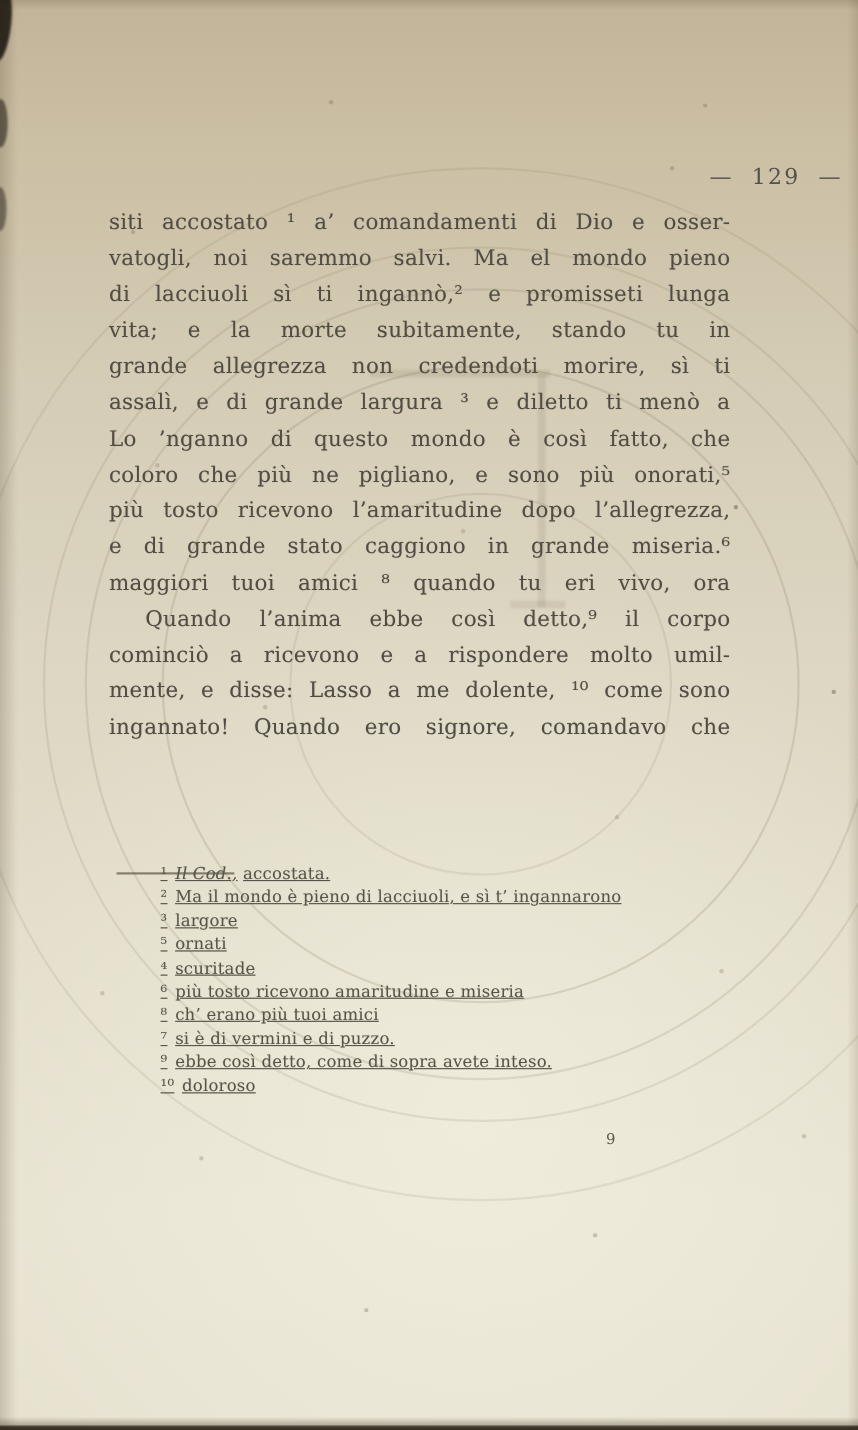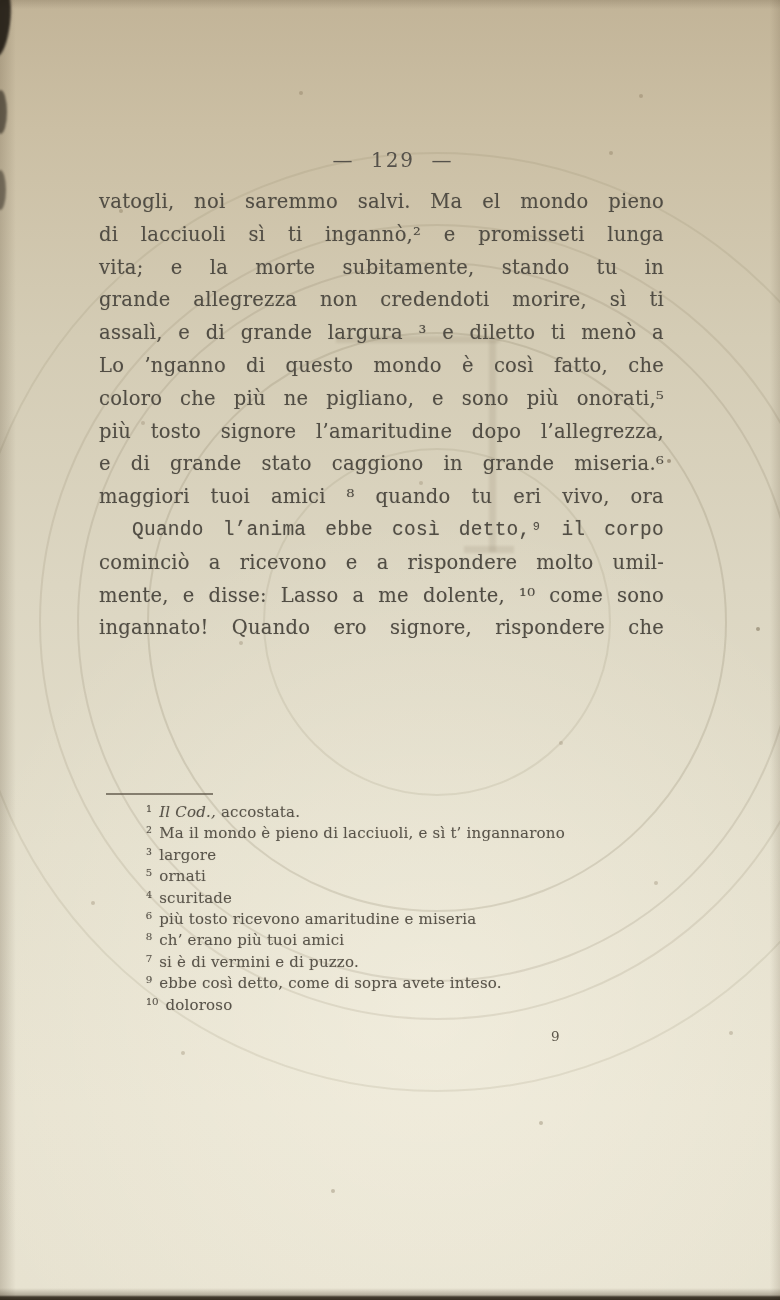--- a/index.html
+++ b/index.html
@@ -40,35 +40,35 @@
     box-shadow:
       120px 210px 0 1px rgba(110,92,64,.30), 640px 95px 0 1px rgba(110,92,64,.28),
       668px 460px 0 1px rgba(90,74,50,.45), 240px 642px 0 1px rgba(110,92,64,.25),
       655px 882px 0 1px rgba(110,92,64,.25), 540px 1122px 0 1px rgba(110,92,64,.30),
       182px 1052px 0 1px rgba(110,92,64,.25), 420px 482px 0 1px rgba(110,92,64,.22),
       610px 152px 0 1px rgba(110,92,64,.28), 92px 902px 0 1px rgba(110,92,64,.25),
       332px 1190px 0 1px rgba(110,92,64,.30), 730px 1032px 0 1px rgba(110,92,64,.25),
       300px 92px 0 1px rgba(110,92,64,.28), 560px 742px 0 1px rgba(110,92,64,.22),
       757px 628px 0 1px rgba(90,74,50,.40), 142px 422px 0 1px rgba(110,92,64,.22);}
   
-  .page-number{position:absolute;top:148px;left:4px;width:722px;text-align:center;
+  .page-number{position:absolute;top:148px;left:16px;width:722px;text-align:right;
     font-size:20px;letter-spacing:2px;word-spacing:8px;color:#55514a;padding-left:28px;}
   
   .body-text{position:absolute;left:99px;top:186px;width:565px;
     font-size:19.5px;line-height:32.8px;letter-spacing:.25px;
     text-shadow:0 0 1px rgba(81,77,68,.30);}
   .tl{min-height:32.8px;}
   .tl.j{text-align:justify;text-align-last:justify;}
-  .tl.indent{text-indent:33px;font-family:Liberation Mono, monospace;}
+  .tl.indent{text-indent:33px;}
   
   .fn-sep{position:absolute;left:106px;top:793px;width:107px;height:2px;background:rgba(95,88,73,.72);}
   
-  .footnotes{position:absolute;left:146px;top:802px;width:560px;
+  .footnotes{position:absolute;left:146px;top:784px;width:560px;
     font-size:15px;line-height:21.4px;color:#59544a;letter-spacing:.2px;white-space:nowrap;
-    text-shadow:0 0 1px rgba(89,84,74,.25);}
+    text-shadow:0 0 1px rgba(89,84,74,.25);text-decoration:underline;}
   .fnm{margin-right:7px;}
   .fni{font-style:italic;margin-right:5px;}
   .fni:empty{display:none;margin:0;}
   
   .sig{position:absolute;left:551px;top:1028px;font-size:13.5px;color:#5c564a;}
 </style>
 </head>
 <body>
 
 <div class="page">
@@ -87,34 +87,35 @@
   <div class="edge-right"></div>
   <div class="edge-bottom"></div>
   <div class="blob b1"></div>
   <div class="blob b2"></div>
   <div class="blob b3"></div>
   <div class="specks"></div>
 
   <div class="page-number">— 129 —</div>
 
   <div class="body-text">
+    <div class="tl j">siti accostato ¹ a’ comandamenti di Dio e osser-</div>
     <div class="tl j">vatogli, noi saremmo salvi. Ma el mondo pieno</div>
     <div class="tl j">di lacciuoli sì ti ingannò,² e promisseti lunga</div>
     <div class="tl j">vita; e la morte subitamente, stando tu in</div>
     <div class="tl j">grande allegrezza non credendoti morire, sì ti</div>
     <div class="tl j">assalì, e di grande largura ³ e diletto ti menò a</div>
     <div class="tl j">Lo ’nganno di questo mondo è così fatto, che</div>
     <div class="tl j">coloro che più ne pigliano, e sono più onorati,⁵</div>
-    <div class="tl j">più tosto signore l’amaritudine dopo l’allegrezza,</div>
+    <div class="tl j">più tosto ricevono l’amaritudine dopo l’allegrezza,</div>
     <div class="tl j">e di grande stato caggiono in grande miseria.⁶</div>
     <div class="tl j">maggiori tuoi amici ⁸ quando tu eri vivo, ora</div>
     <div class="tl j indent">Quando l’anima ebbe così detto,⁹ il corpo</div>
     <div class="tl j">cominciò a ricevono e a rispondere molto umil-</div>
     <div class="tl j">mente, e disse: Lasso a me dolente, ¹⁰ come sono</div>
-    <div class="tl j">ingannato! Quando ero signore, rispondere che</div>
+    <div class="tl j">ingannato! Quando ero signore, comandavo che</div>
   </div>
 
   <div class="fn-sep"></div>
 
   <div class="footnotes">
     <div class="fn"><span class="fnm">¹</span><i class="fni">Il Cod.,</i><span class="fnt">accostata.</span></div>
     <div class="fn"><span class="fnm">²</span><span class="fnt">Ma il mondo è pieno di lacciuoli, e sì t’ ingannarono</span></div>
     <div class="fn"><span class="fnm">³</span><span class="fnt">largore</span></div>
     <div class="fn"><span class="fnm">⁵</span><span class="fnt">ornati</span></div>
     <div class="fn"><span class="fnm">⁴</span><span class="fnt">scuritade</span></div>

